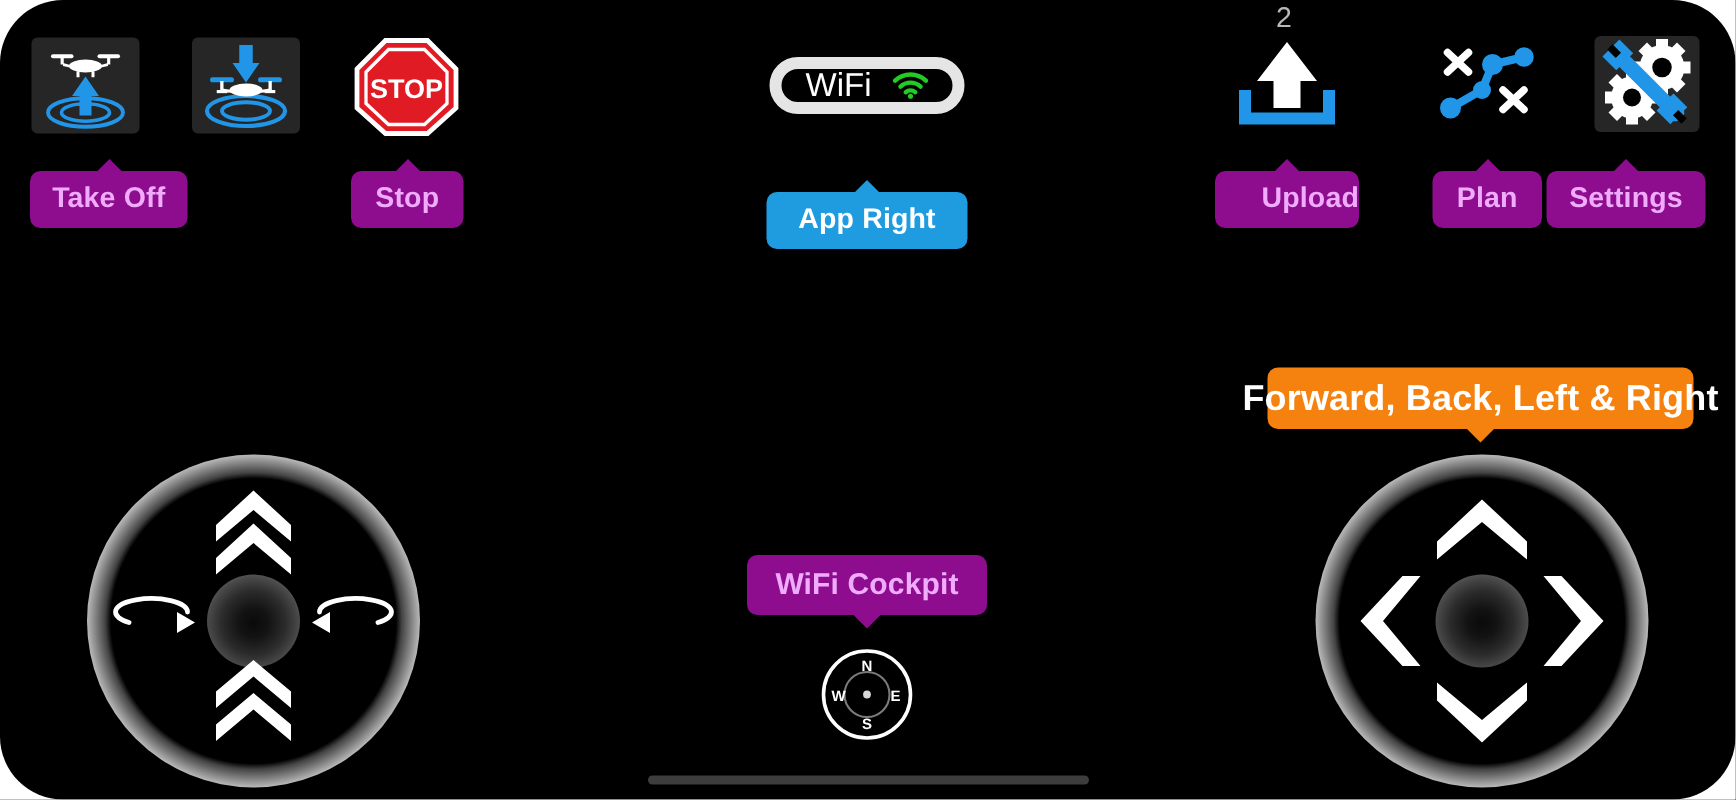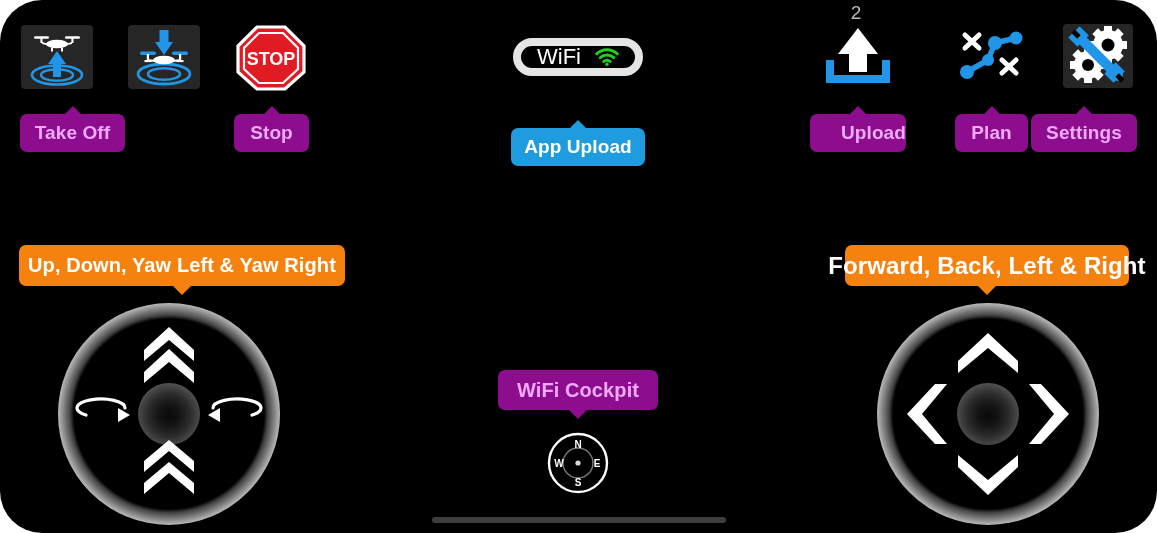--- a/index.html
+++ b/index.html
@@ -213,21 +213,21 @@
     <svg width="34" height="26" viewBox="0 0 34 26">
       <path d="M2.5 8.5 A21 21 0 0 1 31.5 8.5" fill="none" stroke="#22CC22" stroke-width="4.2" stroke-linecap="round"></path>
       <path d="M7.5 14 A14 14 0 0 1 26.5 14" fill="none" stroke="#22CC22" stroke-width="4.2" stroke-linecap="round"></path>
       <path d="M12.5 19.3 A7.2 7.2 0 0 1 21.5 19.3" fill="none" stroke="#22CC22" stroke-width="4.2" stroke-linecap="round"></path>
       <circle cx="17" cy="23.2" r="2.4" fill="#22CC22"></circle>
     </svg>
   </div>
 
   <div class="callout cl-blue" style="left:511px; top:128px; width:134px; height:38px; font-size:19px;">
     <span class="notch"></span>
-    <span class="lbl">App Upload</span>
+    <span class="lbl">App Right</span>
   </div>
 
   <div id="upload-count" style="left:834px; top:2px; width:44px;">2</div>
 
   <div class="icon-tile" style="left:824px; top:24px; width:68px; height:64px;">
     <svg width="68" height="64" viewBox="0 0 68 64" style="position:absolute;left:0;top:0;">
       <path d="M34 4 L54 30 L43 30 L43 48 L25 48 L25 30 L14 30 Z" fill="#ffffff"></path>
       <path d="M6 36 L6 55 L62 55 L62 36" fill="none" stroke="#2196E8" stroke-width="8" stroke-linejoin="miter"></path>
     </svg>
   </div>
@@ -298,25 +298,20 @@
   <div class="callout cl-purple" style="left:955px; top:114px; width:73px; height:38px; font-size:19px;">
     <span class="notch"></span>
     <span class="lbl">Plan</span>
   </div>
 
   <div class="callout cl-purple" style="left:1031px; top:114px; width:106px; height:38px; font-size:19px;">
     <span class="notch"></span>
     <span class="lbl">Settings</span>
   </div>
 
-  <div class="callout cl-orange" style="left:19px; top:245px; width:326px; height:41px; font-size:20px;">
-    <span class="notch" style="top:auto; bottom:-9px; border-bottom:none;
-          border-top:9px solid currentColor;"></span>
-    <span class="lbl">Up, Down, Yaw Left &amp; Yaw Right</span>
-  </div>
 
   <div class="stick" style="left:58px; top:303px; width:222px; height:222px;">
     <div class="stick-ring"></div>
     <div class="stick-knob" style="width:62px; height:62px;"></div>
 
     <svg class="arrow-svg" style="left:0; top:0;" width="222" height="222" viewBox="0 0 222 222">
 
       <g fill="#ffffff">
         <path d="M111 24 L136 47 L136 58 L111 37 L86 58 L86 47 Z"></path>
         <path d="M111 46 L136 69 L136 80 L111 59 L86 80 L86 69 Z"></path>

